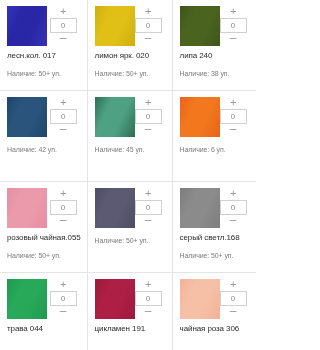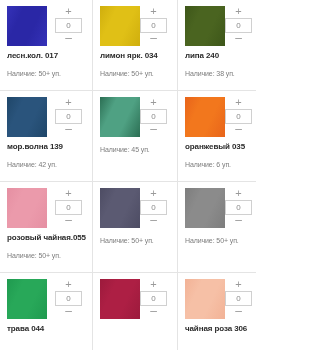--- a/index.html
+++ b/index.html
@@ -87,21 +87,20 @@
     margin: 1px 0;
   }
 
   .title {
     margin-top: 5px;
     font-size: 8px;
     line-height: 10px;
     color: #2b2b2b;
     white-space: nowrap;
     letter-spacing: -0.1px;
-    font-weight: bold;
   }
 
   .stock {
     margin-top: 8px;
     font-size: 7px;
     line-height: 9px;
     color: #7c7c7c;
     white-space: nowrap;
     letter-spacing: -0.1px;
   }
@@ -125,21 +124,21 @@
 
   <div class="product-card">
     <div class="card-top">
       <div class="swatch" style="background-color: rgb(224, 192, 22); background-image: linear-gradient(115deg, rgb(207, 174, 13) 0%, rgb(224, 192, 22) 30%, rgb(224, 192, 22) 62%, rgb(207, 174, 13) 100%);"></div>
       <div class="stepper">
         <div class="step-btn plus">+</div>
         <input class="qty-box" type="text" readonly="" value="0" style="">
         <div class="step-btn minus">–</div>
       </div>
     </div>
-    <div class="title">лимон ярк. 034</div>
+    <div class="title">лимон ярк. 020</div>
     <div class="stock">Наличие: 50+ уп.</div>
   </div>
 
   <div class="product-card">
     <div class="card-top">
       <div class="swatch" style="background-color: rgb(74, 100, 32); background-image: linear-gradient(115deg, rgb(61, 86, 25) 0%, rgb(74, 100, 32) 30%, rgb(74, 100, 32) 62%, rgb(61, 86, 25) 100%);"></div>
       <div class="stepper">
         <div class="step-btn plus">+</div>
         <input class="qty-box" type="text" readonly="" value="0" style="">
         <div class="step-btn minus">–</div>
@@ -151,21 +150,20 @@
 
   <div class="product-card">
     <div class="card-top">
       <div class="swatch" style="background-color: rgb(42, 84, 124); background-image: linear-gradient(115deg, rgb(31, 70, 105) 0%, rgb(42, 84, 124) 30%, rgb(42, 84, 124) 62%, rgb(31, 70, 105) 100%);"></div>
       <div class="stepper">
         <div class="step-btn plus">+</div>
         <input class="qty-box" type="text" readonly="" value="0" style="">
         <div class="step-btn minus">–</div>
       </div>
     </div>
-    <div class="title">мор.волна 139</div>
     <div class="stock">Наличие: 42 уп.</div>
   </div>
 
   <div class="product-card">
     <div class="card-top">
       <div class="swatch" style="background-color: rgb(79, 161, 131); background-image: linear-gradient(115deg, rgb(43, 110, 83) 0%, rgb(79, 161, 131) 30%, rgb(79, 161, 131) 62%, rgb(43, 110, 83) 100%);"></div>
       <div class="stepper">
         <div class="step-btn plus">+</div>
         <input class="qty-box" type="text" readonly="" value="0" style="">
         <div class="step-btn minus">–</div>
@@ -176,21 +174,20 @@
 
   <div class="product-card">
     <div class="card-top">
       <div class="swatch" style="background-color: rgb(242, 119, 29); background-image: linear-gradient(115deg, rgb(232, 100, 26) 0%, rgb(242, 119, 29) 30%, rgb(242, 119, 29) 62%, rgb(232, 100, 26) 100%);"></div>
       <div class="stepper">
         <div class="step-btn plus">+</div>
         <input class="qty-box" type="text" readonly="" value="0" style="">
         <div class="step-btn minus">–</div>
       </div>
     </div>
-    <div class="title">оранжевый 035</div>
     <div class="stock">Наличие: 6 уп.</div>
   </div>
 
   <div class="product-card">
     <div class="card-top">
       <div class="swatch" style="background-color: rgb(235, 154, 171); background-image: linear-gradient(115deg, rgb(229, 143, 162) 0%, rgb(235, 154, 171) 30%, rgb(235, 154, 171) 62%, rgb(229, 143, 162) 100%);"></div>
       <div class="stepper">
         <div class="step-btn plus">+</div>
         <input class="qty-box" type="text" readonly="" value="0" style="">
         <div class="step-btn minus">–</div>
@@ -214,20 +211,21 @@
 
   <div class="product-card">
     <div class="card-top">
       <div class="swatch" style="background-color: rgb(139, 139, 139); background-image: linear-gradient(115deg, rgb(125, 125, 125) 0%, rgb(139, 139, 139) 30%, rgb(139, 139, 139) 62%, rgb(125, 125, 125) 100%);"></div>
       <div class="stepper">
         <div class="step-btn plus">+</div>
         <input class="qty-box" type="text" readonly="" value="0" style="">
         <div class="step-btn minus">–</div>
       </div>
     </div>
+    <div class="title">серый светл.168</div>
     <div class="stock">Наличие: 50+ уп.</div>
   </div>
 
   <div class="product-card">
     <div class="card-top">
       <div class="swatch" style="background-color: rgb(40, 168, 89); background-image: linear-gradient(115deg, rgb(31, 154, 79) 0%, rgb(40, 168, 89) 30%, rgb(40, 168, 89) 62%, rgb(31, 154, 79) 100%);"></div>
       <div class="stepper">
         <div class="step-btn plus">+</div>
         <input class="qty-box" type="text" readonly="" value="0" style="">
         <div class="step-btn minus">–</div>
@@ -239,20 +237,21 @@
 
   <div class="product-card">
     <div class="card-top">
       <div class="swatch" style="background-color: rgb(173, 31, 68); background-image: linear-gradient(115deg, rgb(156, 26, 60) 0%, rgb(173, 31, 68) 30%, rgb(173, 31, 68) 62%, rgb(156, 26, 60) 100%);"></div>
       <div class="stepper">
         <div class="step-btn plus">+</div>
         <input class="qty-box" type="text" readonly="" value="0" style="">
         <div class="step-btn minus">–</div>
       </div>
     </div>
+    <div class="title">цикламен 191</div>
     <div class="stock"></div>
   </div>
 
   <div class="product-card">
     <div class="card-top">
       <div class="swatch" style="background-color: rgb(246, 192, 166); background-image: linear-gradient(115deg, rgb(242, 178, 150) 0%, rgb(246, 192, 166) 30%, rgb(246, 192, 166) 62%, rgb(242, 178, 150) 100%);"></div>
       <div class="stepper">
         <div class="step-btn plus">+</div>
         <input class="qty-box" type="text" readonly="" value="0" style="">
         <div class="step-btn minus">–</div>

